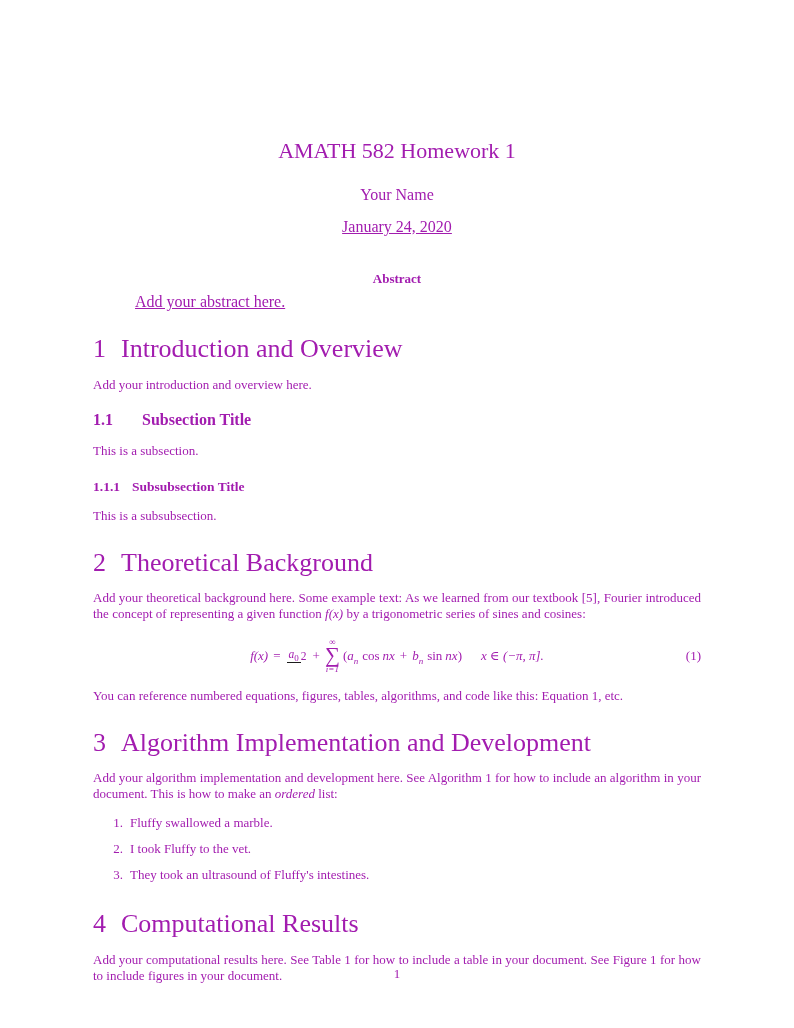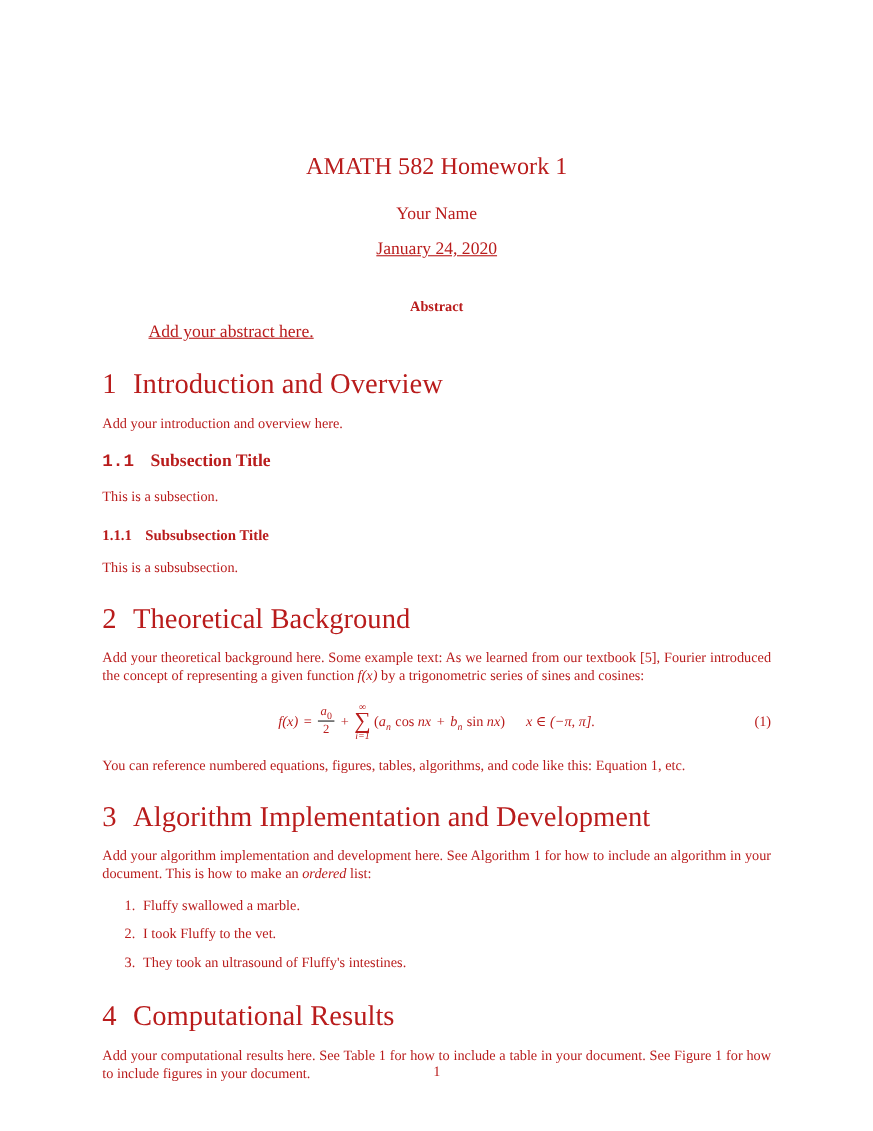--- a/index.html
+++ b/index.html
@@ -5,21 +5,21 @@
   html, body {
     margin: 0;
     padding: 0;
     background: #ffffff;
   }
   .page {
     position: relative;
     width: 794px;
     height: 1028px;
     background: #ffffff;
-    color: #b91c1c;
+    color: #a21caf;
     font-family: "Liberation Serif", "DejaVu Serif", serif;
     box-sizing: border-box;
     padding: 0 93px;
     overflow: hidden;
   }
   .doc-title {
     margin: 0;
     padding-top: 139px;
     font-size: 22px;
     font-weight: 400;
@@ -55,21 +55,21 @@
     font-weight: 400;
     line-height: 1.15;
   }
   .sec-heading .hnum { margin-right: 15px; }
   .subsec-heading {
     margin: 19px 0 0;
     font-size: 16px;
     font-weight: 700;
     line-height: 1.15;
   }
-  .subsec-heading .hnum { margin-right: 15px; font-family: Liberation Mono, monospace; }
+  .subsec-heading .hnum { margin-right: 29px; }
   .subsubsec-heading {
     margin: 21px 0 0;
     font-size: 13.5px;
     font-weight: 700;
     line-height: 1.15;
   }
   .subsubsec-heading .hnum { margin-right: 12px; }
   .body-par {
     margin: 13px 0 0;
     font-size: 13px;
@@ -92,21 +92,20 @@
     align-items: center;
   }
   .eq-content sub {
     font-size: 9px;
     line-height: 0;
   }
   .op { margin: 0 5px; }
   .fn { margin: 0 3px 0 4px; font-style: normal; }
   .frac {
     display: inline-flex;
-    flex-direction: column;
     align-items: center;
     line-height: 1;
     margin: 0 1px;
   }
   .frac .num {
     font-size: 11.5px;
     padding: 0 2px 2px;
     border-bottom: 1px solid #1c1c1c;
   }
   .frac .den {

